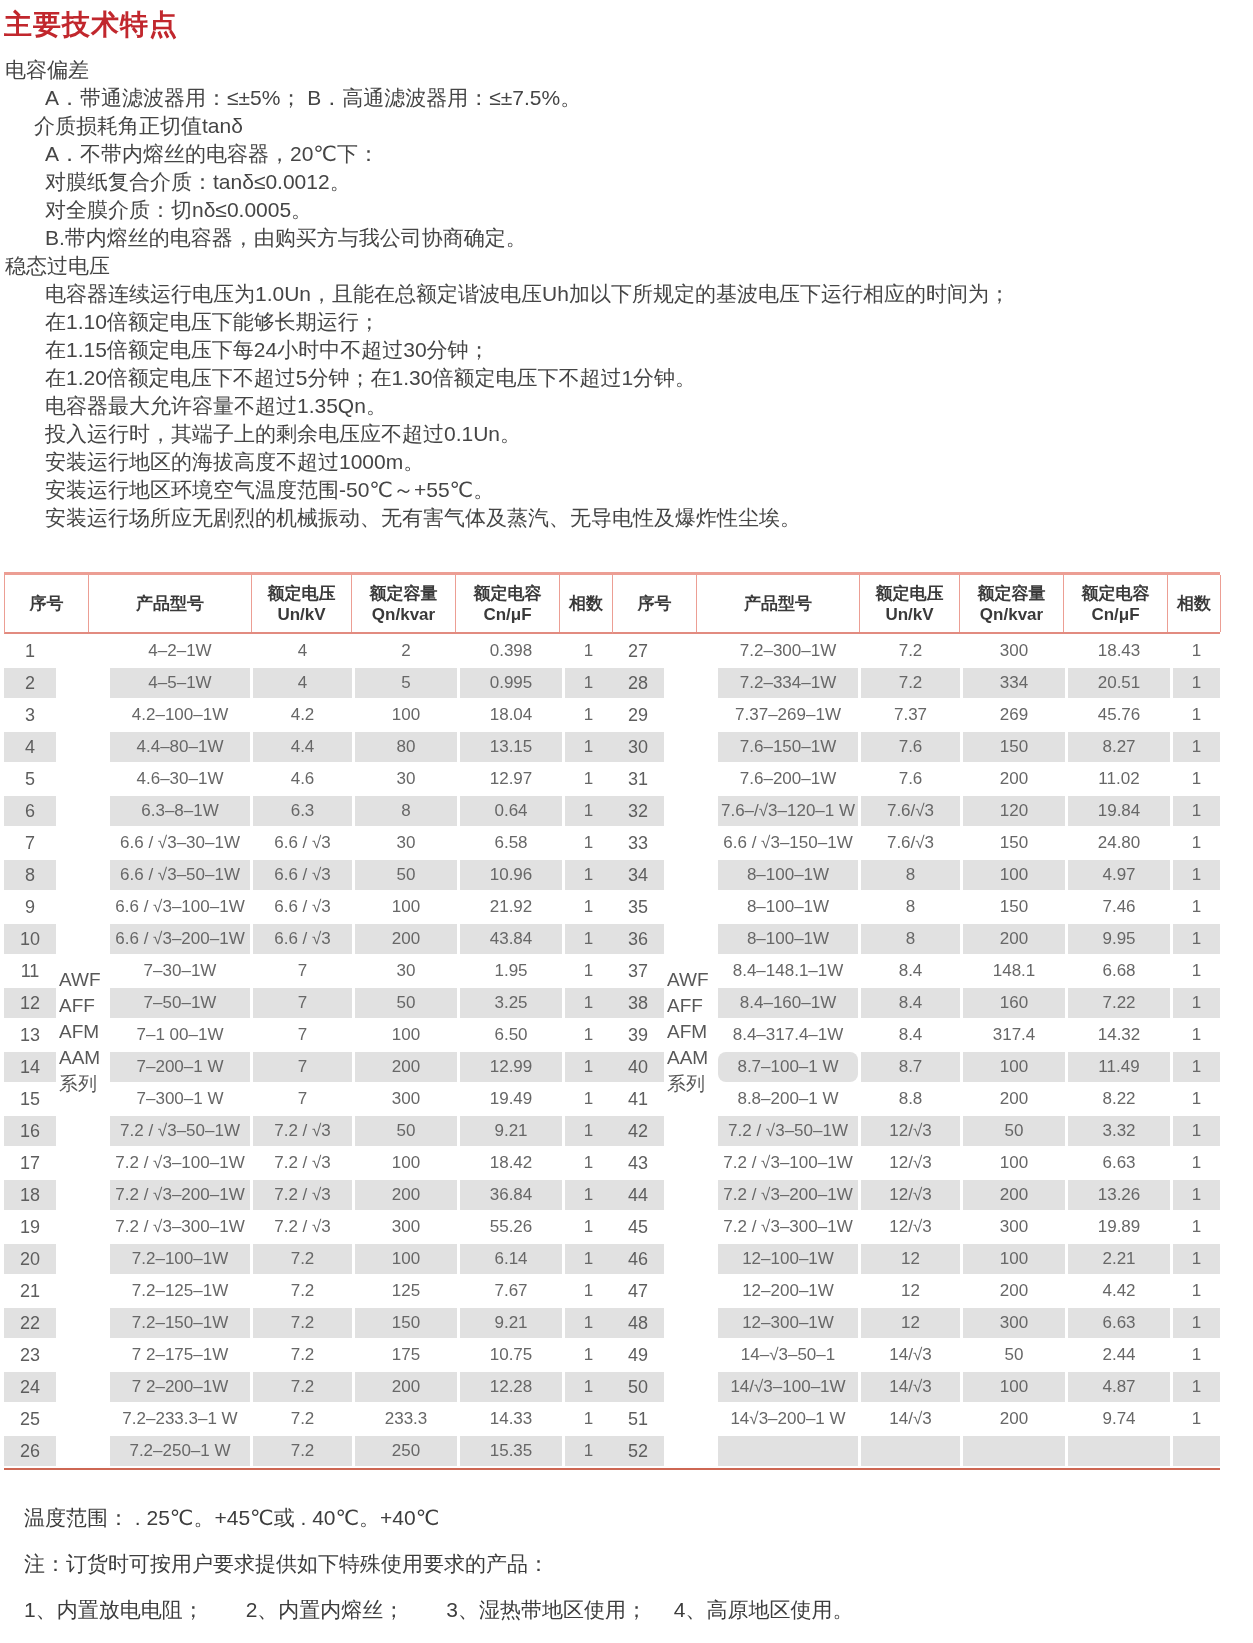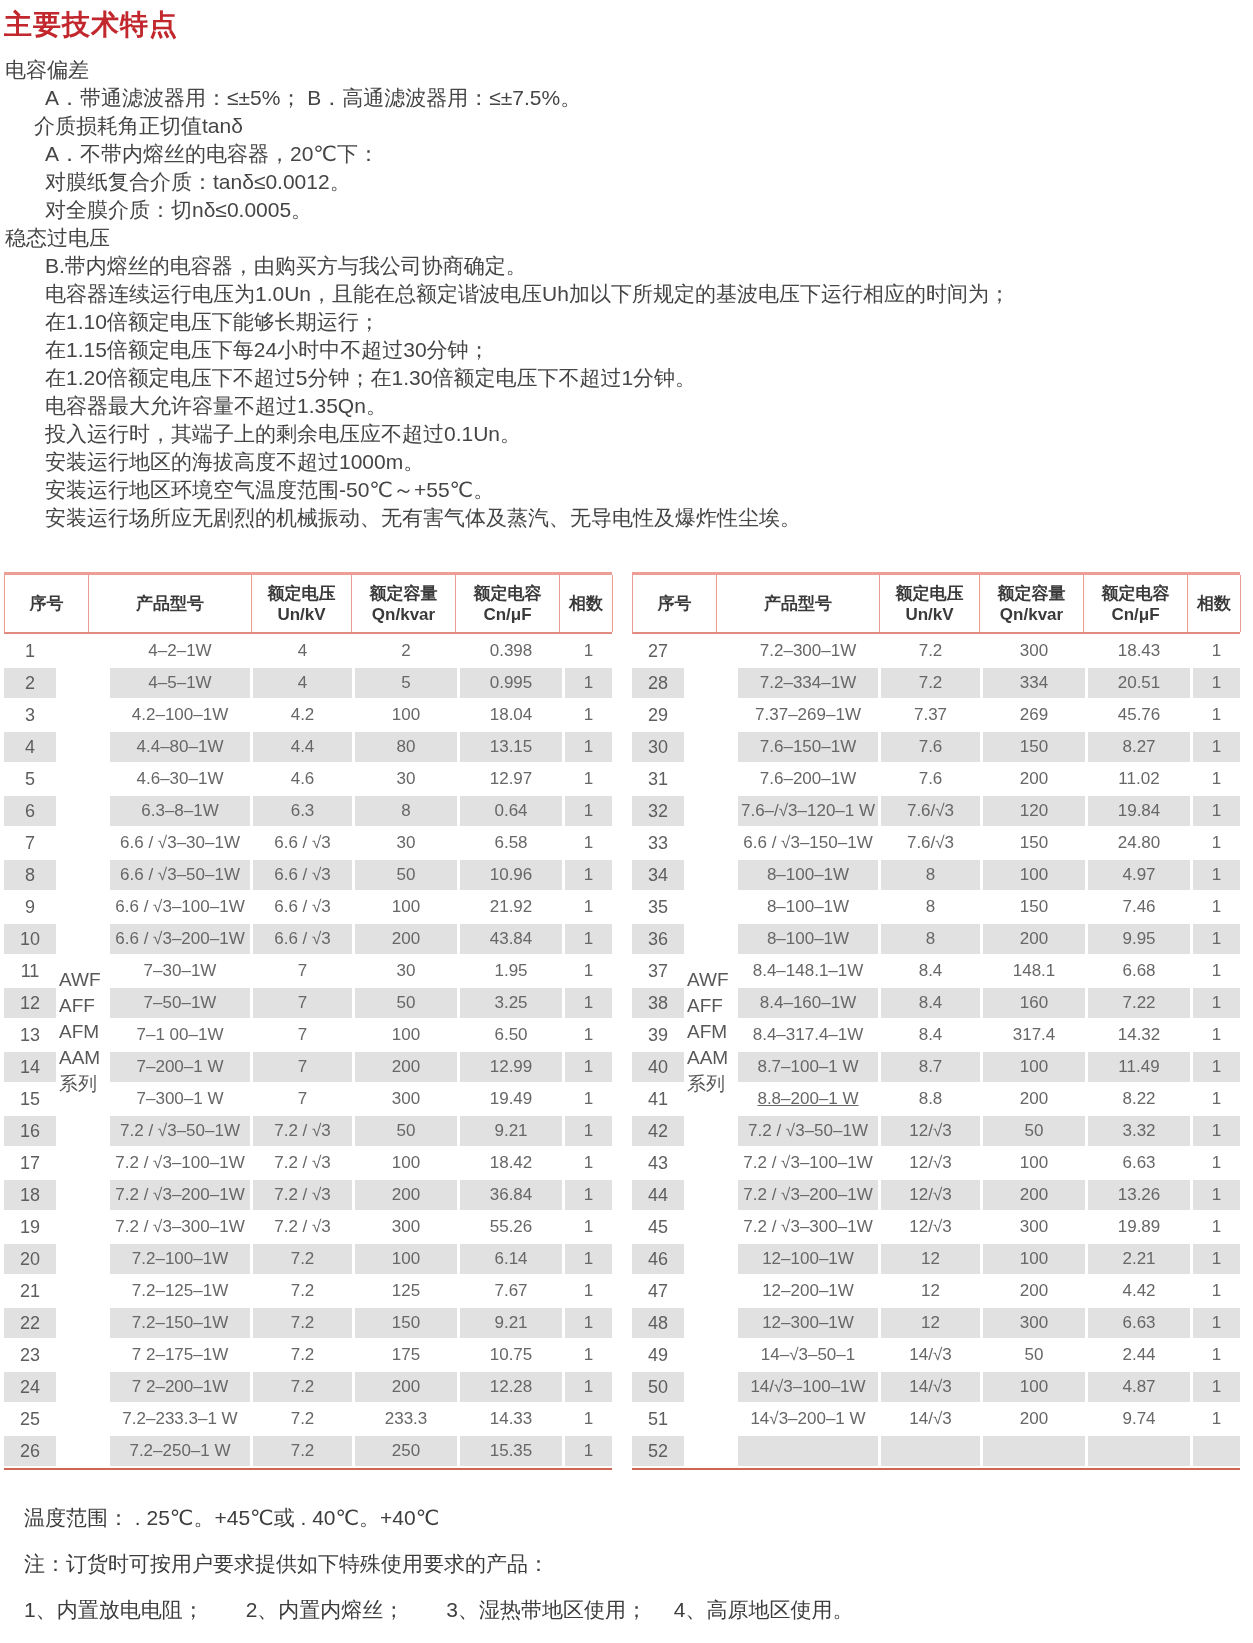--- a/index.html
+++ b/index.html
@@ -14,21 +14,21 @@
     margin:0 0 12px 0; font-size:28px; font-weight:bold;
     color:var(--accent,#c1272d); letter-spacing:1px;
   }
 
   .intro { margin-top:6px; }
   .intro-line { font-size:21px; color:#454545; line-height:28px; white-space:nowrap; }
   .ind0 { padding-left:1px; }
   .ind1 { padding-left:30px; }
   .ind2 { padding-left:41px; }
 
-  .tables { display:flex; gap:20px; margin-top:40px; }
+  .tables { display:flex; gap:0; margin-top:40px; }
   .spec-table { width:608px; flex:0 0 608px; }
 
   .thead {
     display:grid; grid-template-columns:84px 163px 100px 104px 104px 53px;
     height:62px; box-sizing:border-box;
     border-top:3px solid var(--line,#ec9e94);
     border-bottom:2px solid var(--line2,#e28b80);
     border-left:1px solid var(--line,#ec9e94);
   }
   .th {
@@ -67,22 +67,22 @@
 
   <h1 class="title">主要技术特点</h1>
 
   <div class="intro">
       <div class="intro-line ind0">电容偏差</div>
       <div class="intro-line ind2">A．带通滤波器用：≤±5%；   B．高通滤波器用：≤±7.5%。</div>
       <div class="intro-line ind1">介质损耗角正切值tanδ</div>
       <div class="intro-line ind2">A．不带内熔丝的电容器，20℃下：</div>
       <div class="intro-line ind2">对膜纸复合介质：tanδ≤0.0012。</div>
       <div class="intro-line ind2">对全膜介质：切nδ≤0.0005。</div>
+      <div class="intro-line ind2">B.带内熔丝的电容器，由购买方与我公司协商确定。</div>
       <div class="intro-line ind0">稳态过电压</div>
-      <div class="intro-line ind2">B.带内熔丝的电容器，由购买方与我公司协商确定。</div>
       <div class="intro-line ind2">电容器连续运行电压为1.0Un，且能在总额定谐波电压Uh加以下所规定的基波电压下运行相应的时间为；</div>
       <div class="intro-line ind2">在1.10倍额定电压下能够长期运行；</div>
       <div class="intro-line ind2">在1.15倍额定电压下每24小时中不超过30分钟；</div>
       <div class="intro-line ind2">在1.20倍额定电压下不超过5分钟；在1.30倍额定电压下不超过1分钟。</div>
       <div class="intro-line ind2">电容器最大允许容量不超过1.35Qn。</div>
       <div class="intro-line ind2">投入运行时，其端子上的剩余电压应不超过0.1Un。</div>
       <div class="intro-line ind2">安装运行地区的海拔高度不超过1000m。</div>
       <div class="intro-line ind2">安装运行地区环境空气温度范围-50℃～+55℃。</div>
       <div class="intro-line ind2">安装运行场所应无剧烈的机械振动、无有害气体及蒸汽、无导电性及爆炸性尘埃。</div>
     </div>
@@ -384,27 +384,27 @@
           <div class="cell shaded" style="grid-area: 12 / 5;">160</div>
           <div class="cell shaded" style="grid-area: 12 / 6;">7.22</div>
           <div class="cell shaded" style="grid-area: 12 / 7;">1</div>
           <div class="cell cell-seq" style="grid-area: 13 / 1;">39</div>
           <div class="cell" style="grid-area: 13 / 3;">8.4–317.4–1W</div>
           <div class="cell" style="grid-area: 13 / 4;">8.4</div>
           <div class="cell" style="grid-area: 13 / 5;">317.4</div>
           <div class="cell" style="grid-area: 13 / 6;">14.32</div>
           <div class="cell" style="grid-area: 13 / 7;">1</div>
           <div class="cell cell-seq shaded" style="grid-area: 14 / 1;">40</div>
-          <div class="cell shaded" style="grid-area: 14 / 3;">8.7–100–1 W</div>
+          <div class="cell shaded" style="grid-area: 14 / 3; border-radius: 8px;">8.7–100–1 W</div>
           <div class="cell shaded" style="grid-area: 14 / 4;">8.7</div>
           <div class="cell shaded" style="grid-area: 14 / 5;">100</div>
           <div class="cell shaded" style="grid-area: 14 / 6;">11.49</div>
           <div class="cell shaded" style="grid-area: 14 / 7;">1</div>
           <div class="cell cell-seq" style="grid-area: 15 / 1;">41</div>
-          <div class="cell" style="grid-area: 15 / 3; text-decoration: underline;">8.8–200–1 W</div>
+          <div class="cell" style="grid-area: 15 / 3;">8.8–200–1 W</div>
           <div class="cell" style="grid-area: 15 / 4;">8.8</div>
           <div class="cell" style="grid-area: 15 / 5;">200</div>
           <div class="cell" style="grid-area: 15 / 6;">8.22</div>
           <div class="cell" style="grid-area: 15 / 7;">1</div>
           <div class="cell cell-seq shaded" style="grid-area: 16 / 1;">42</div>
           <div class="cell shaded" style="grid-area: 16 / 3;">7.2 / √3–50–1W</div>
           <div class="cell shaded" style="grid-area: 16 / 4;">12/√3</div>
           <div class="cell shaded" style="grid-area: 16 / 5;">50</div>
           <div class="cell shaded" style="grid-area: 16 / 6;">3.32</div>
           <div class="cell shaded" style="grid-area: 16 / 7;">1</div>

